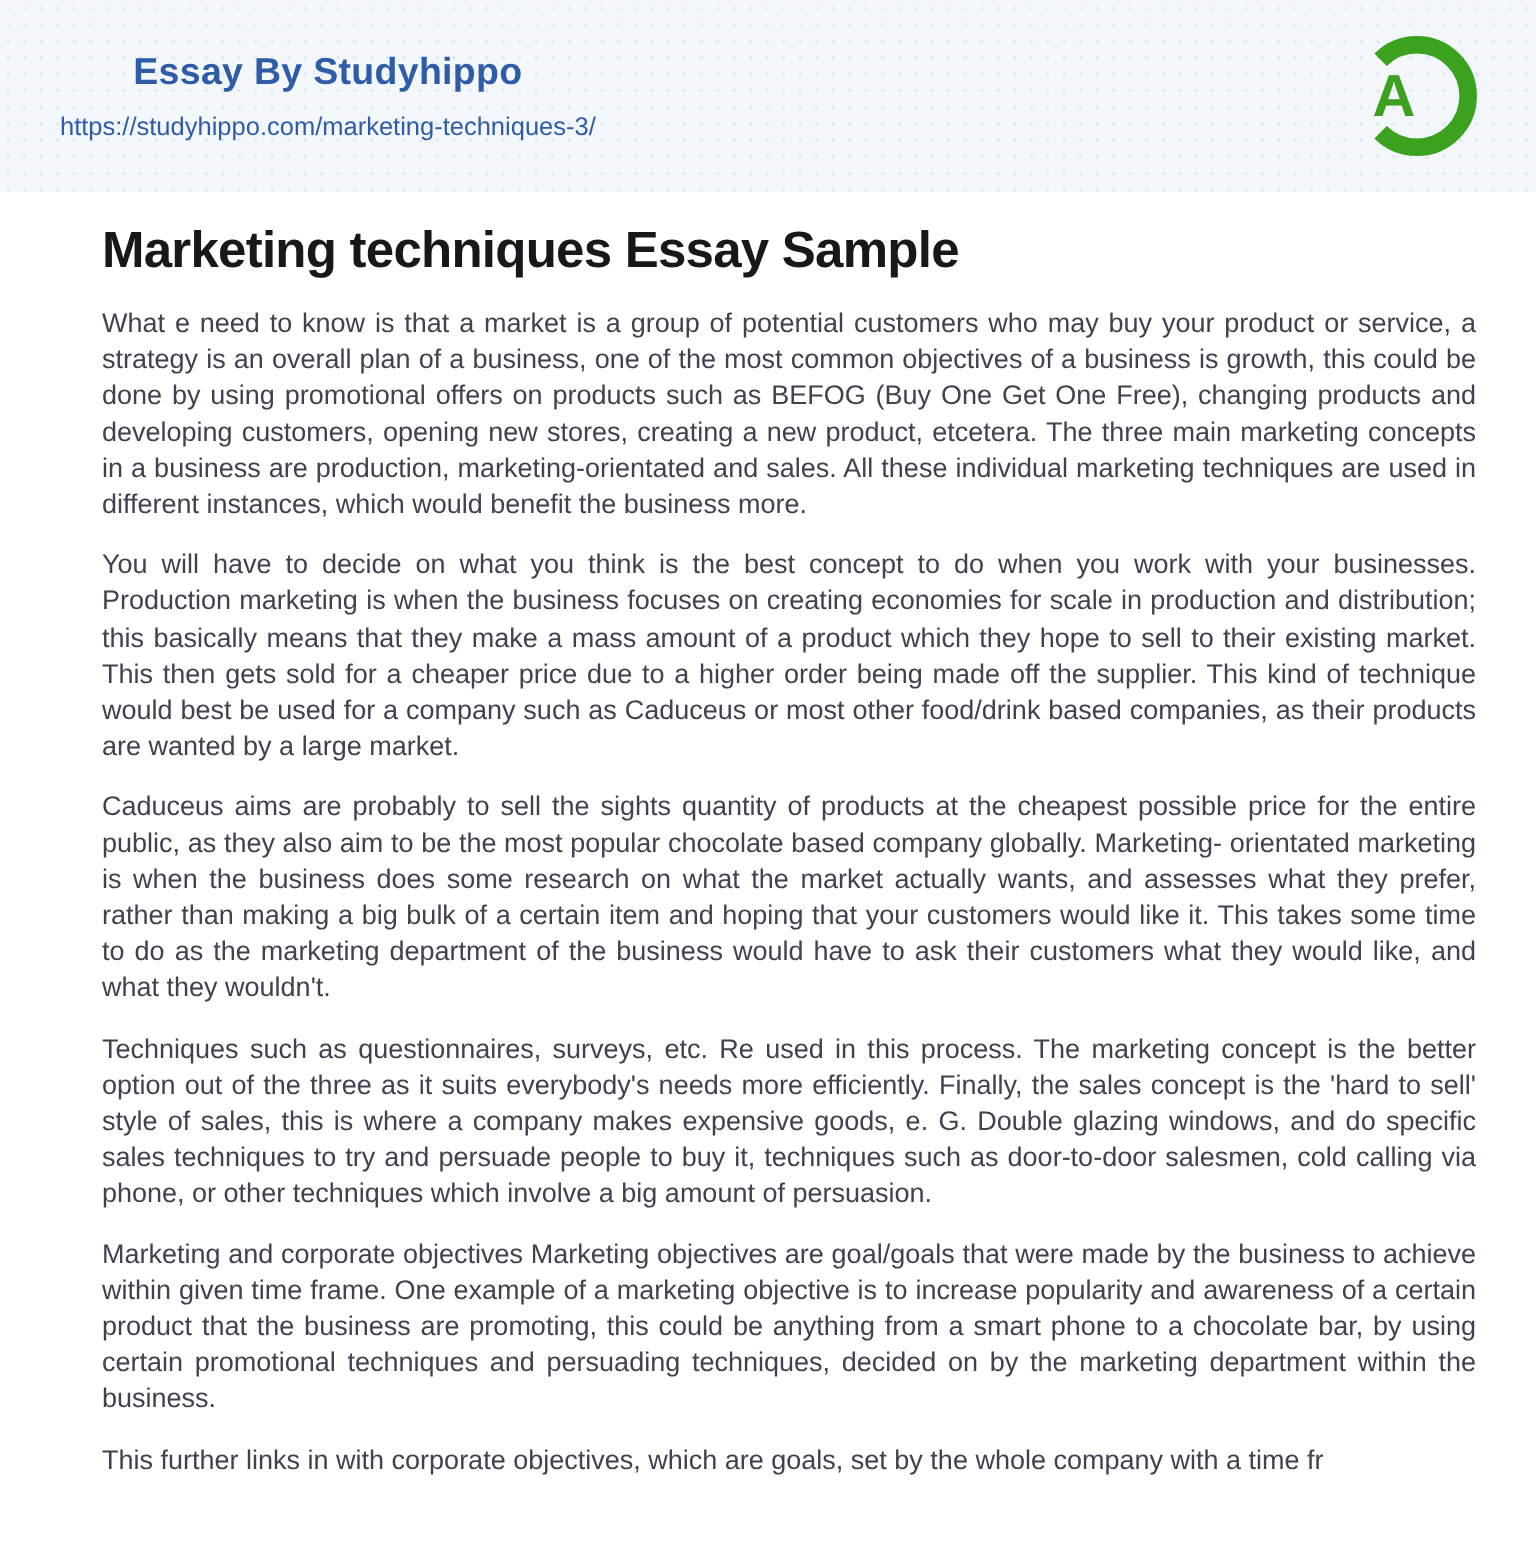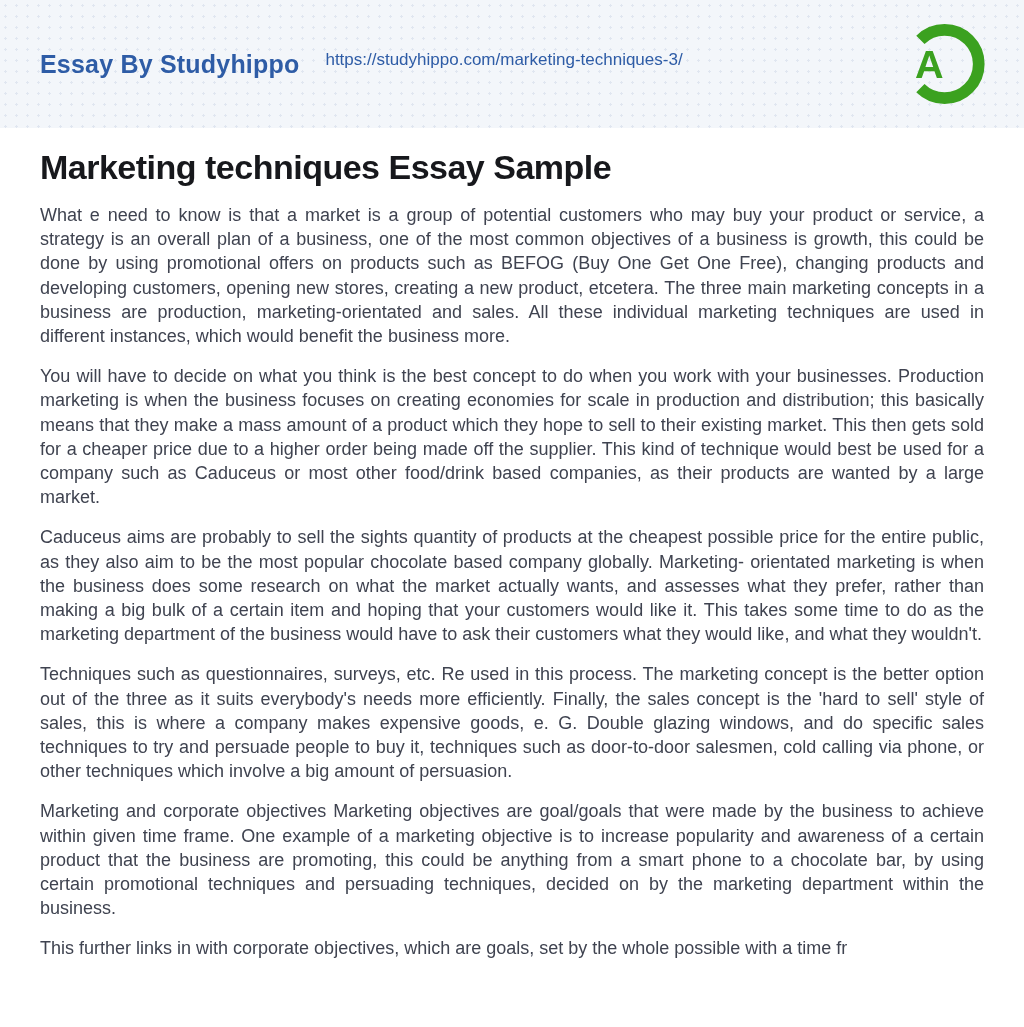--- a/index.html
+++ b/index.html
@@ -15,40 +15,40 @@
   .page-header {
     height: 128px;
     background-color: #f3f6fa;
     background-image: radial-gradient(circle, #e0e6f0 1px, transparent 1.2px);
     background-size: 11px 11px;
     display: flex;
     align-items: center;
     justify-content: space-between;
     padding: 0 38px 0 40px;
   }
-  .header-text { display: flex; flex-direction: row; gap: 12px; }
+  .header-text { display: flex; flex-direction: column; gap: 12px; align-items: center; }
   .site-title {
     font-size: 25px;
     font-weight: 700;
     color: #2e5ca6;
     letter-spacing: 0.2px;
   }
   .site-url {
     font-size: 17px;
     font-weight: 400;
     color: #2e5ca6;
     text-decoration: none;
     cursor: pointer;
-    margin-left: 14px;
   }
   .logo-box { width: 90px; height: 90px; flex: 0 0 auto; }
   .logo-box svg { width: 100%; height: 100%; display: block; }
 
   .content {
     padding: 20px 40px 0 40px;
+    margin-left: 28px;
   }
   .essay-title {
     font-size: 34px;
     font-weight: 800;
     color: #17181c;
     letter-spacing: -0.5px;
     margin-bottom: 16px;
   }
   .essay-body p {
     font-size: 18px;
@@ -76,15 +76,15 @@
 </header>
 
 <main class="content">
   <h1 class="essay-title">Marketing techniques Essay Sample</h1>
   <div class="essay-body" id="essay-body">
       <p>What e need to know is that a market is a group of potential customers who may buy your product or service, a strategy is an overall plan of a business, one of the most common objectives of a business is growth, this could be done by using promotional offers on products such as BEFOG (Buy One Get One Free), changing products and developing customers, opening new stores, creating a new product, etcetera. The three main marketing concepts in a business are production, marketing-orientated and sales. All these individual marketing techniques are used in different instances, which would benefit the business more.</p>
       <p>You will have to decide on what you think is the best concept to do when you work with your businesses. Production marketing is when the business focuses on creating economies for scale in production and distribution; this basically means that they make a mass amount of a product which they hope to sell to their existing market. This then gets sold for a cheaper price due to a higher order being made off the supplier. This kind of technique would best be used for a company such as Caduceus or most other food/drink based companies, as their products are wanted by a large market.</p>
       <p>Caduceus aims are probably to sell the sights quantity of products at the cheapest possible price for the entire public, as they also aim to be the most popular chocolate based company globally. Marketing- orientated marketing is when the business does some research on what the market actually wants, and assesses what they prefer, rather than making a big bulk of a certain item and hoping that your customers would like it. This takes some time to do as the marketing department of the business would have to ask their customers what they would like, and what they wouldn't.</p>
       <p>Techniques such as questionnaires, surveys, etc. Re used in this process. The marketing concept is the better option out of the three as it suits everybody's needs more efficiently. Finally, the sales concept is the 'hard to sell' style of sales, this is where a company makes expensive goods, e. G. Double glazing windows, and do specific sales techniques to try and persuade people to buy it, techniques such as door-to-door salesmen, cold calling via phone, or other techniques which involve a big amount of persuasion.</p>
       <p>Marketing and corporate objectives Marketing objectives are goal/goals that were made by the business to achieve within given time frame. One example of a marketing objective is to increase popularity and awareness of a certain product that the business are promoting, this could be anything from a smart phone to a chocolate bar, by using certain promotional techniques and persuading techniques, decided on by the marketing department within the business.</p>
-      <p>This further links in with corporate objectives, which are goals, set by the whole possible with a time fr</p>
+      <p>This further links in with corporate objectives, which are goals, set by the whole company with a time fr</p>
     </div>
 </main>
 
 </body></html>

